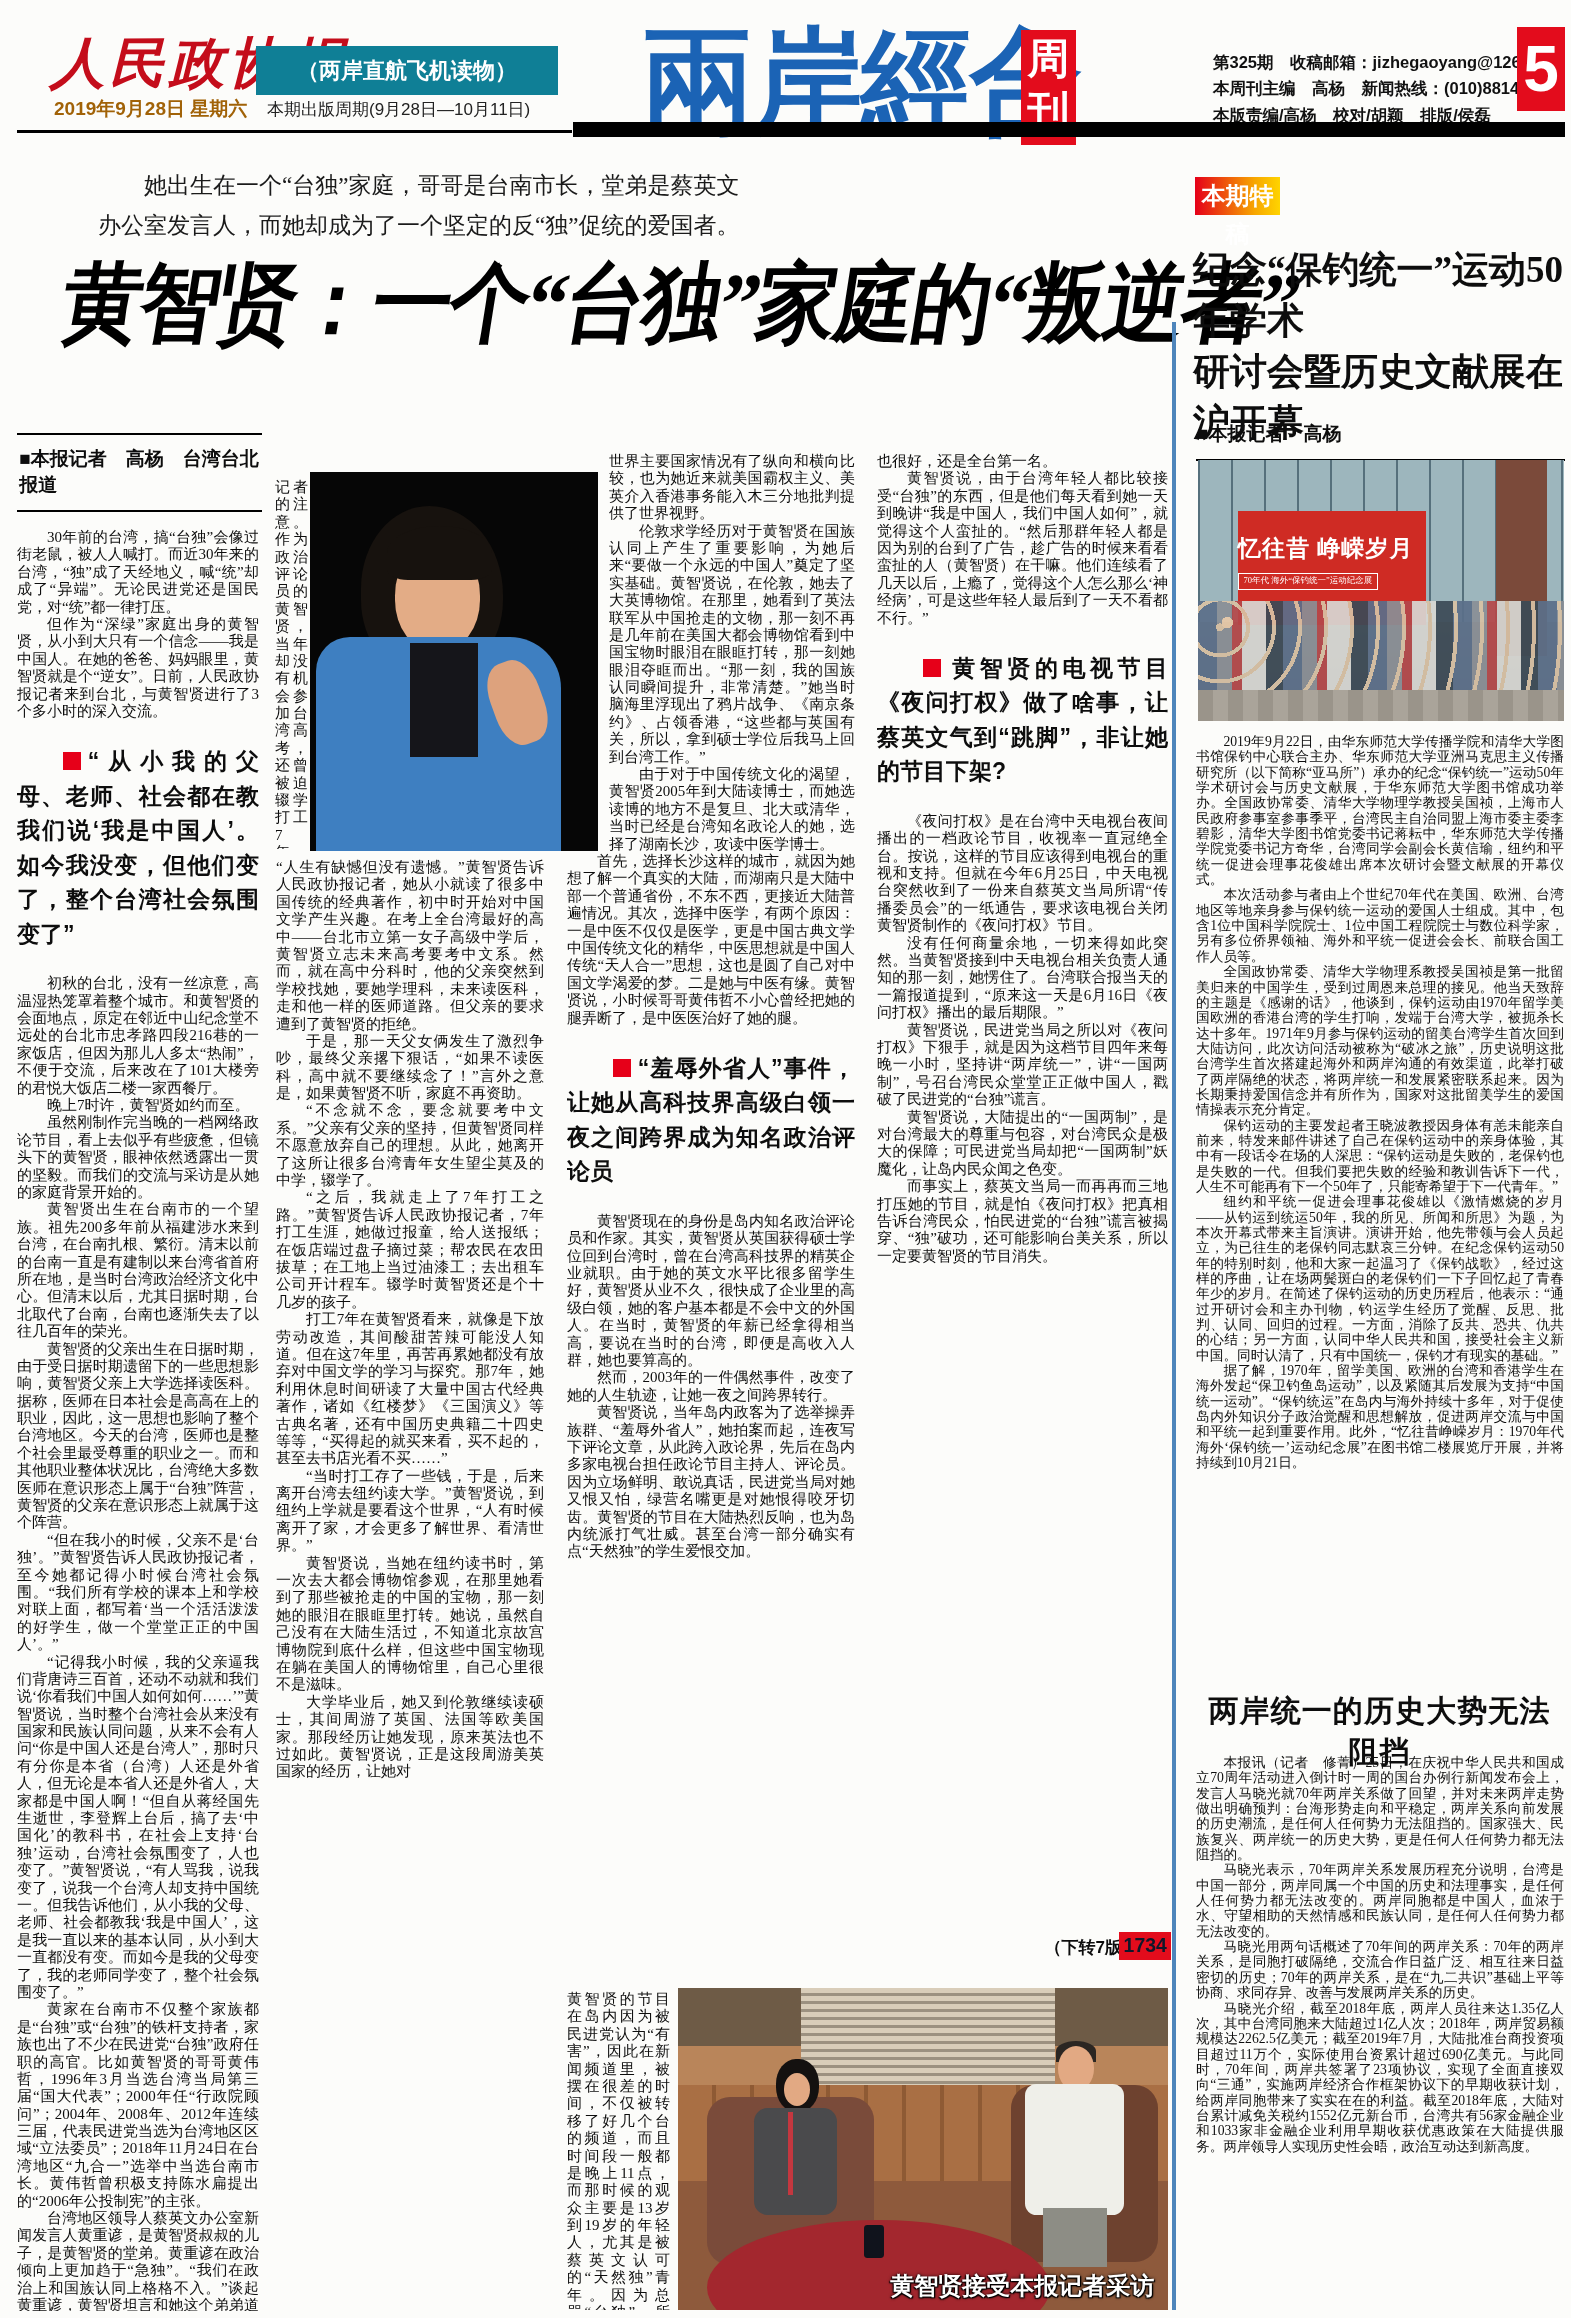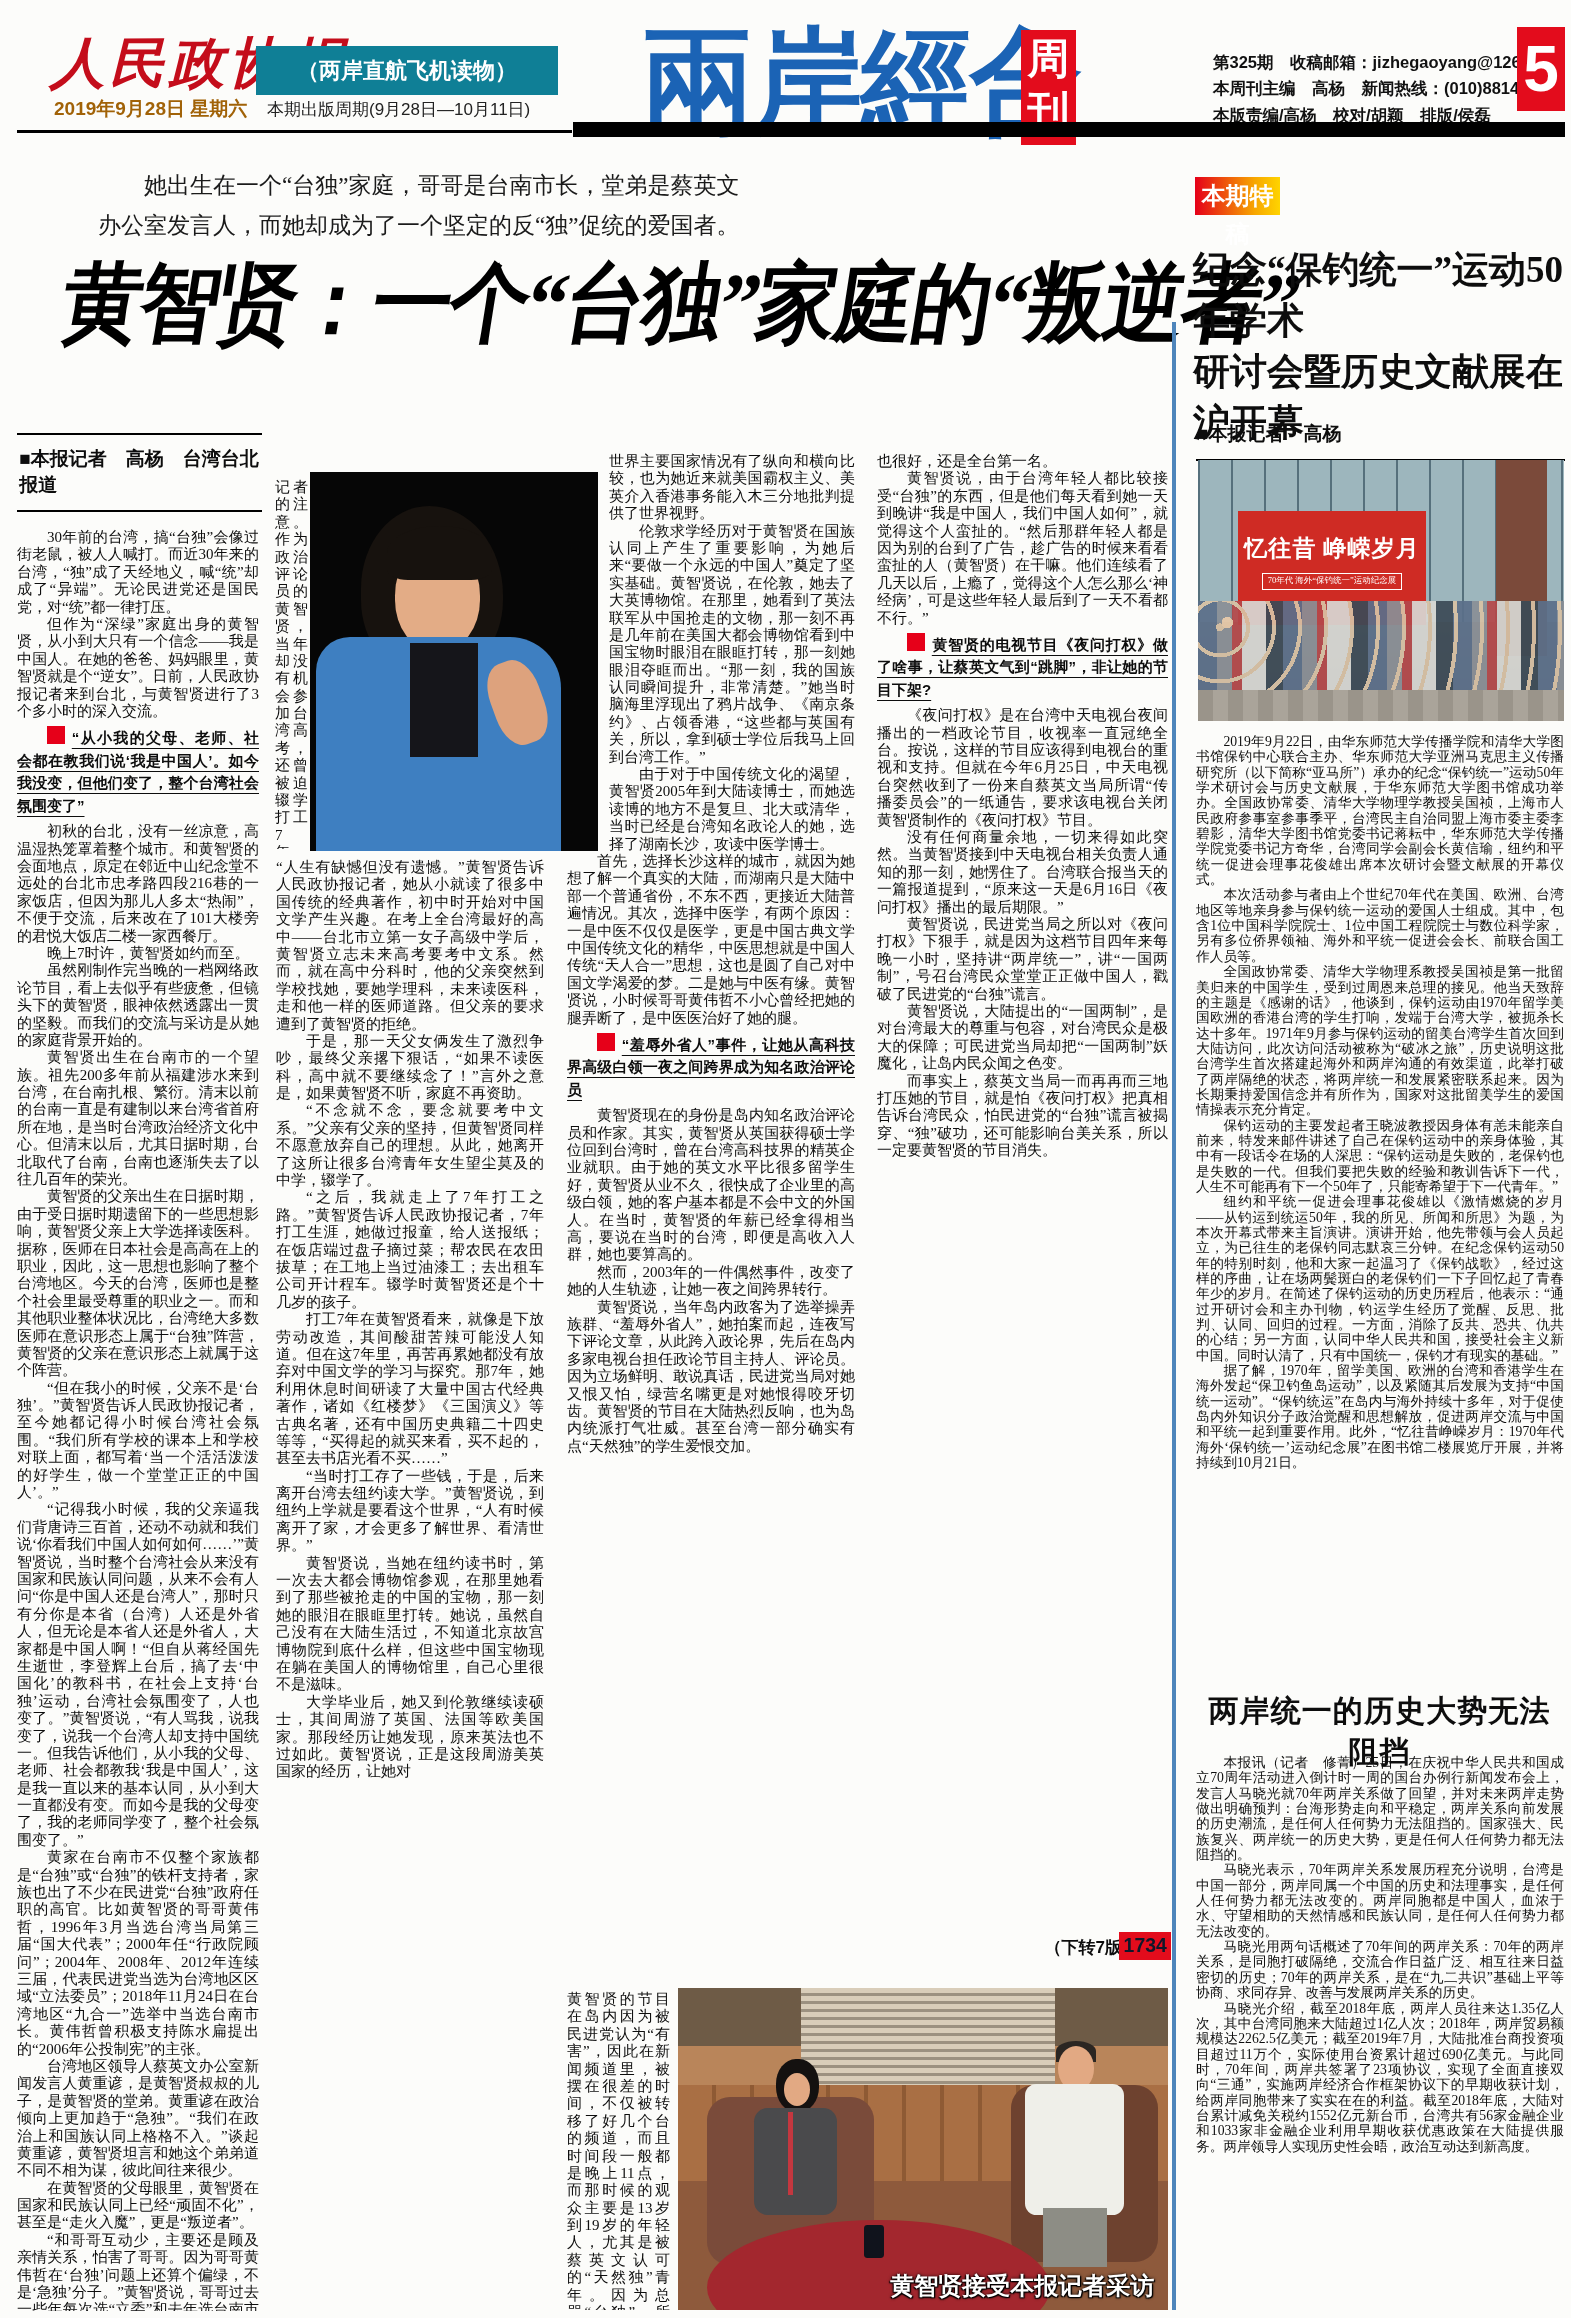--- a/index.html
+++ b/index.html
@@ -29,22 +29,22 @@
               font-family:"Liberation Serif",serif;}
   .main-headline{width:1151px;text-align:center;font-size:87px;font-weight:900;white-space:nowrap;
                  letter-spacing:-2.8px;transform:skewX(-9deg) scaleX(.92);transform-origin:50% 50%;
                  font-family:"Liberation Serif",serif;color:#000;}
   
   .byline{font-family:"Liberation Sans",sans-serif;font-weight:700;font-size:19px;
           border-top:2.8px solid #000;border-bottom:2.3px solid #000;padding:11.4px 2.3px;}
   .col{position:absolute;text-align:justify;font-size:15px;line-height:1.16;overflow:hidden;}
   .col p{margin:0;text-indent:2em;}
   .col p.cont{text-indent:0;}
-  .subhead{font-family:"Liberation Sans",sans-serif;font-weight:700;font-size:15px;line-height:1.5;
-           text-indent:2em;margin:6px 0 !important;text-decoration:underline;text-underline-offset:5.1px;}
+  .subhead{font-family:"Liberation Sans",sans-serif;font-weight:700;font-size:23px;line-height:1.5;
+           text-indent:2em;margin:24px 0 !important;text-underline-offset:5.1px;}
   .sq{display:inline-block;width:18px;height:18px;background:#e60019;margin-right:6.8px;vertical-align:-1.1px;}
   .wrapspacer{float:left;width:42px;height:399px;}
   .jumpnote{font-size:17px;font-weight:700;text-align:right;font-family:"Liberation Sans",sans-serif;}
   .jumpbadge{position:absolute;background:#e30c1c;color:#0f172a;font-weight:700;font-size:19.4px;
              padding:2.3px 4.6px;font-family:"Liberation Sans",sans-serif;}
   
   .tagbadge{background:linear-gradient(90deg,#e50019,#f7a600 70%,#ffd400);color:#fff;font-weight:700;
             font-size:24px;text-align:center;line-height:38px;font-family:"Liberation Sans",sans-serif;}
   .side-headline{font-size:37px;font-weight:900;line-height:1.38;font-family:"Liberation Serif",serif;}
   .side-byline{font-family:"Liberation Sans",sans-serif;font-weight:700;font-size:19px;
@@ -60,21 +60,21 @@
   .portrait .fringe{position:absolute;left:77px;top:54px;width:105px;height:54px;background:#17120e;border-radius:50% 50% 20% 20%;}
   .portrait .jacket{position:absolute;left:5.7px;top:165px;width:245px;height:216px;background:#3e7fc1;border-radius:34px 51px 0 0;}
   .portrait .shirt{position:absolute;left:100px;top:171px;width:68px;height:114px;background:#15151a;}
   .portrait .hand{position:absolute;left:182px;top:188px;width:51px;height:85px;background:#dda27d;border-radius:40%;transform:rotate(-20deg);}
   .groupphoto{background:linear-gradient(180deg,#9fb3b8 0%,#b9c6c6 45%,#8d8f88 60%,#6f6e66 100%);}
   .gp-glass{position:absolute;left:0;top:0;width:100%;height:62%;
      background:repeating-linear-gradient(90deg,#56707c 0 2.3px,#9db6bd 2.3px 33px),
                 repeating-linear-gradient(180deg,rgba(40,60,70,.45) 0 1.7px,rgba(160,190,195,.25) 1.7px 23px);}
   .gp-pillar{position:absolute;right:17px;top:0;width:51px;height:75%;background:#7b4a3a;}
   .gp-banner{position:absolute;left:40px;top:51px;width:188px;height:114px;background:#cf2b24;color:#fff;
-             text-align:center;font-family:"Liberation Serif",serif;}
+             font-family:"Liberation Serif",serif;}
   .gp-banner .b1{font-size:23px;font-weight:900;margin-top:21.6px;letter-spacing:1.1px;}
   .gp-banner .b2{font-size:8.5px;margin-top:9px;border:0.6px solid #fff;display:inline-block;padding:1.7px 4.6px;}
   .gp-crowd{position:absolute;left:0;bottom:0;width:100%;height:46%;
      background:
        radial-gradient(circle 6.3px at 8% 18%, #e8c9a8 90%,transparent 91%),
        repeating-radial-gradient(circle at 6% 22%, #d9c2a5 0 4px, transparent 4px 26px),
        repeating-linear-gradient(90deg,#5b6f8a 0 19.4px,#8a8f96 19.4px 34px,#b5484a 34px 44px,#d8d8d4 44px 68px,#3c4a56 68px 85px),
        #6f6e66;
      opacity:.92;}
   .gp-ground{position:absolute;left:0;bottom:0;width:100%;height:12%;

